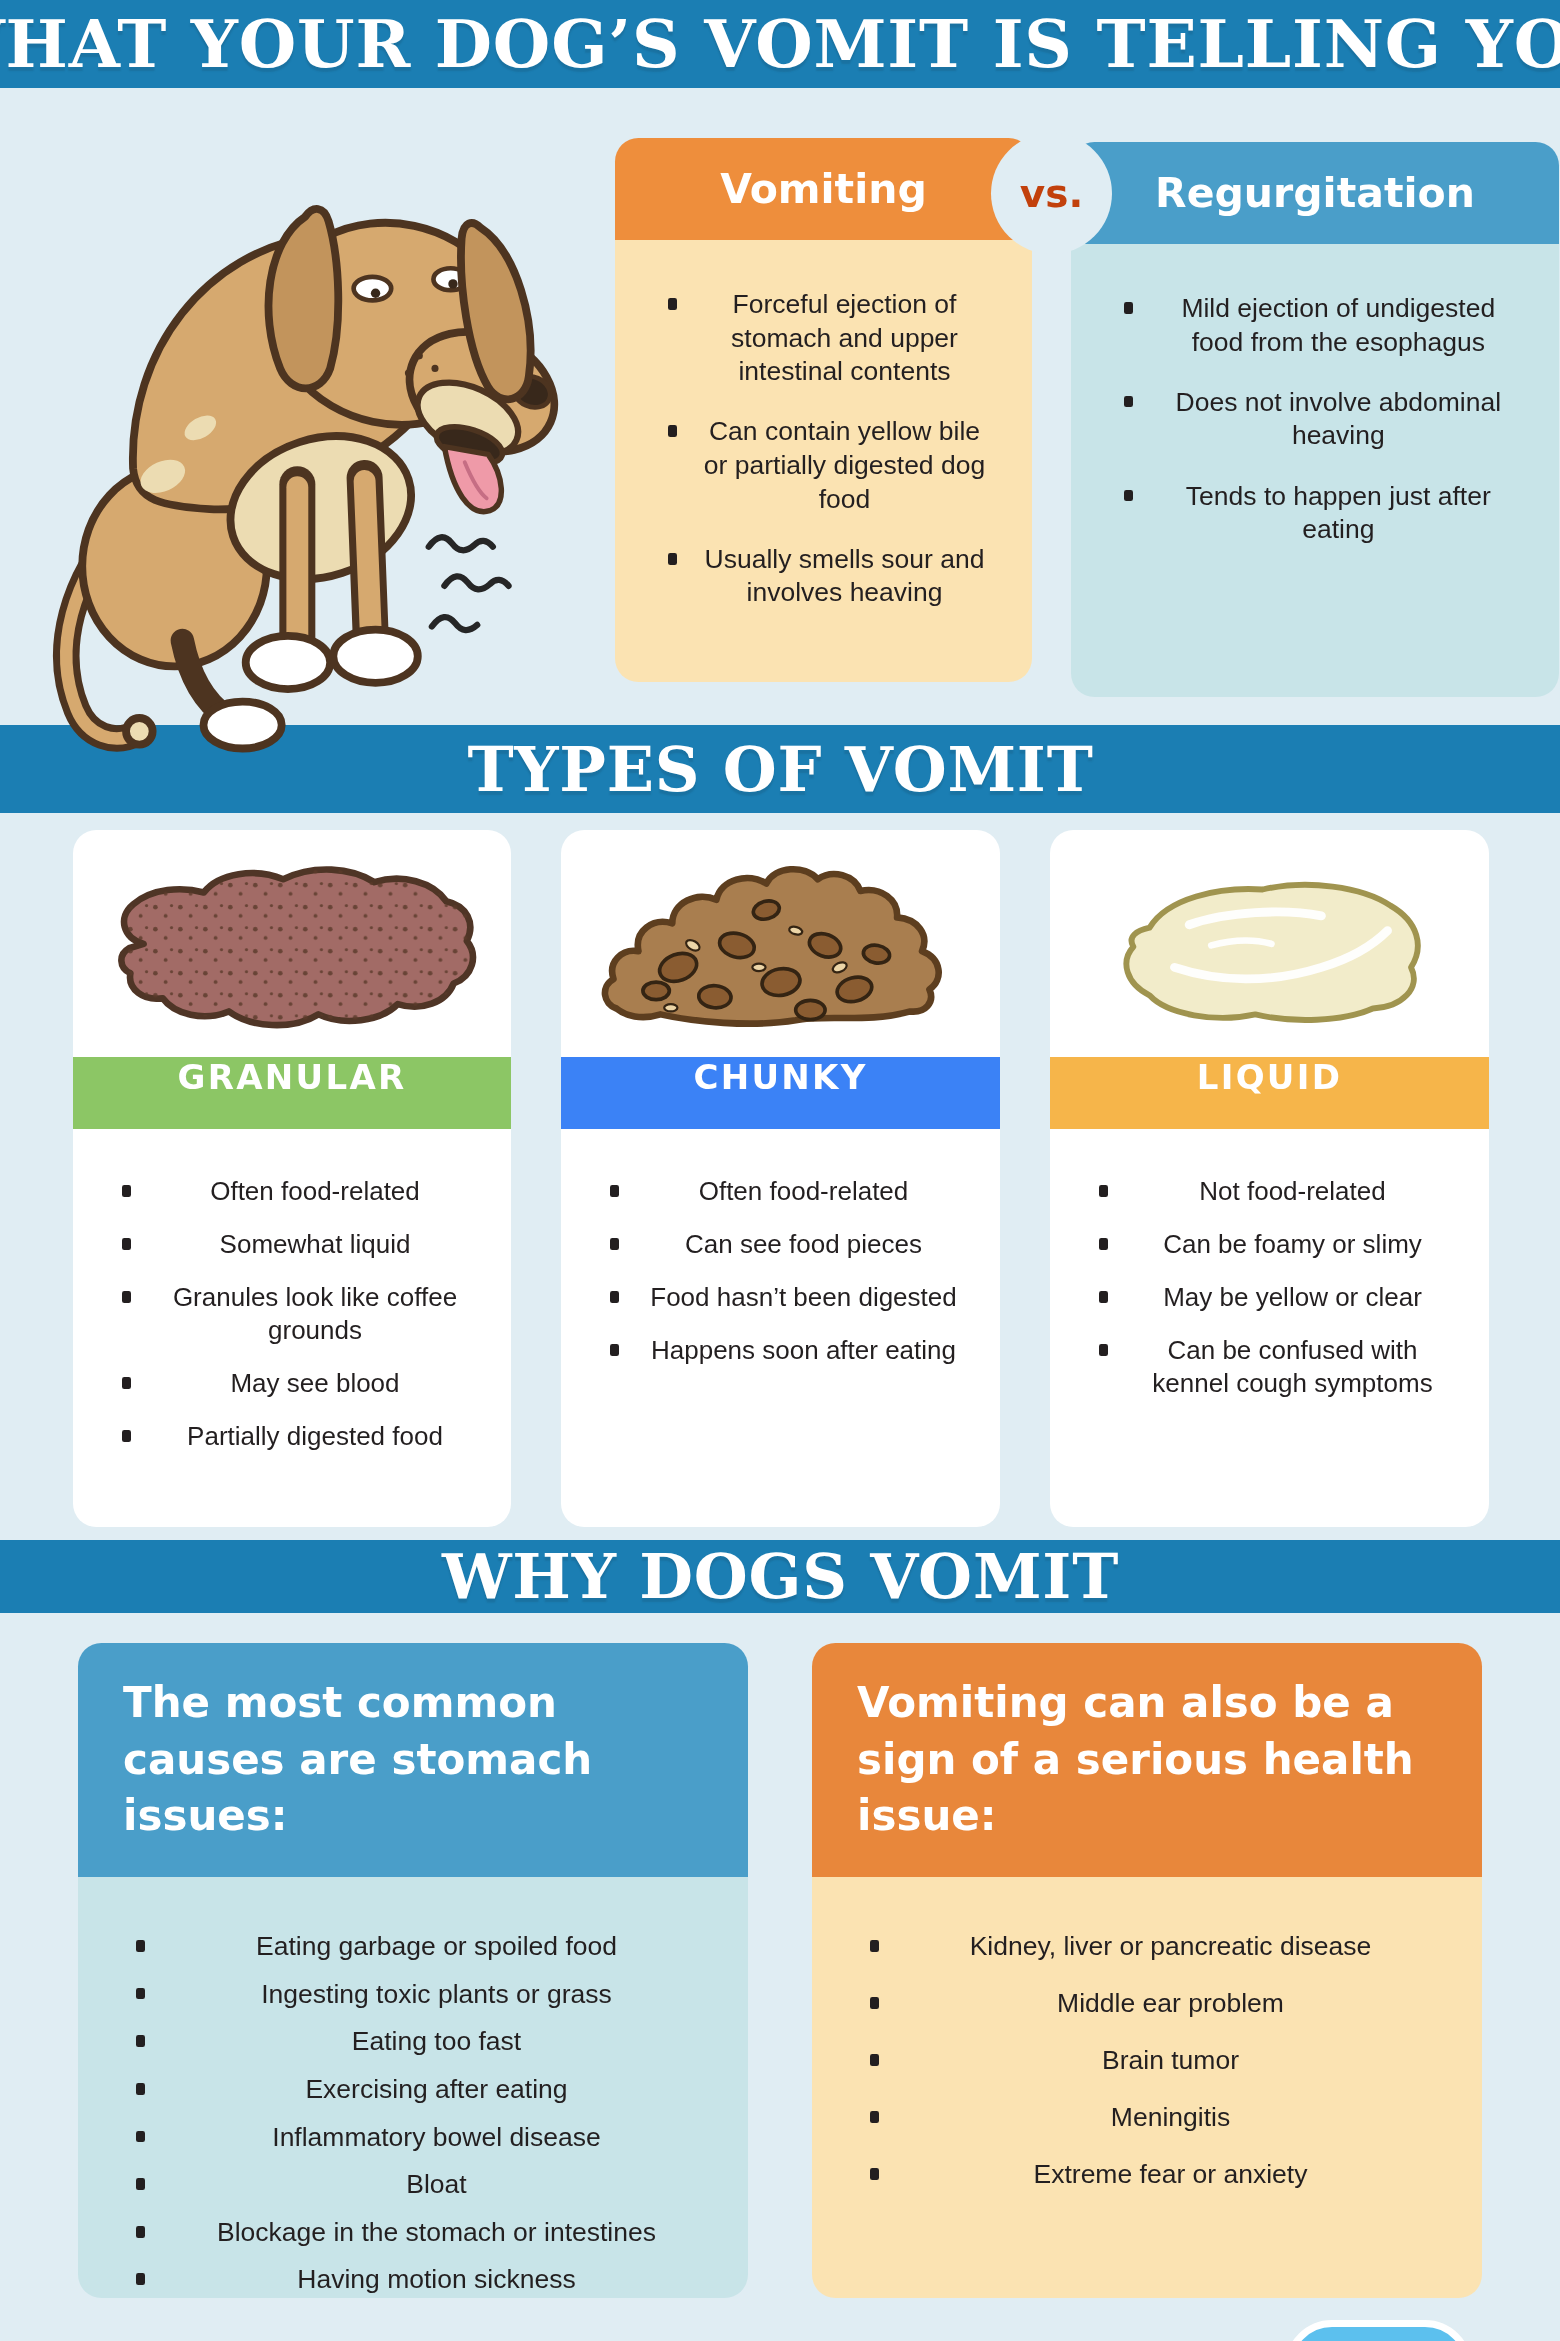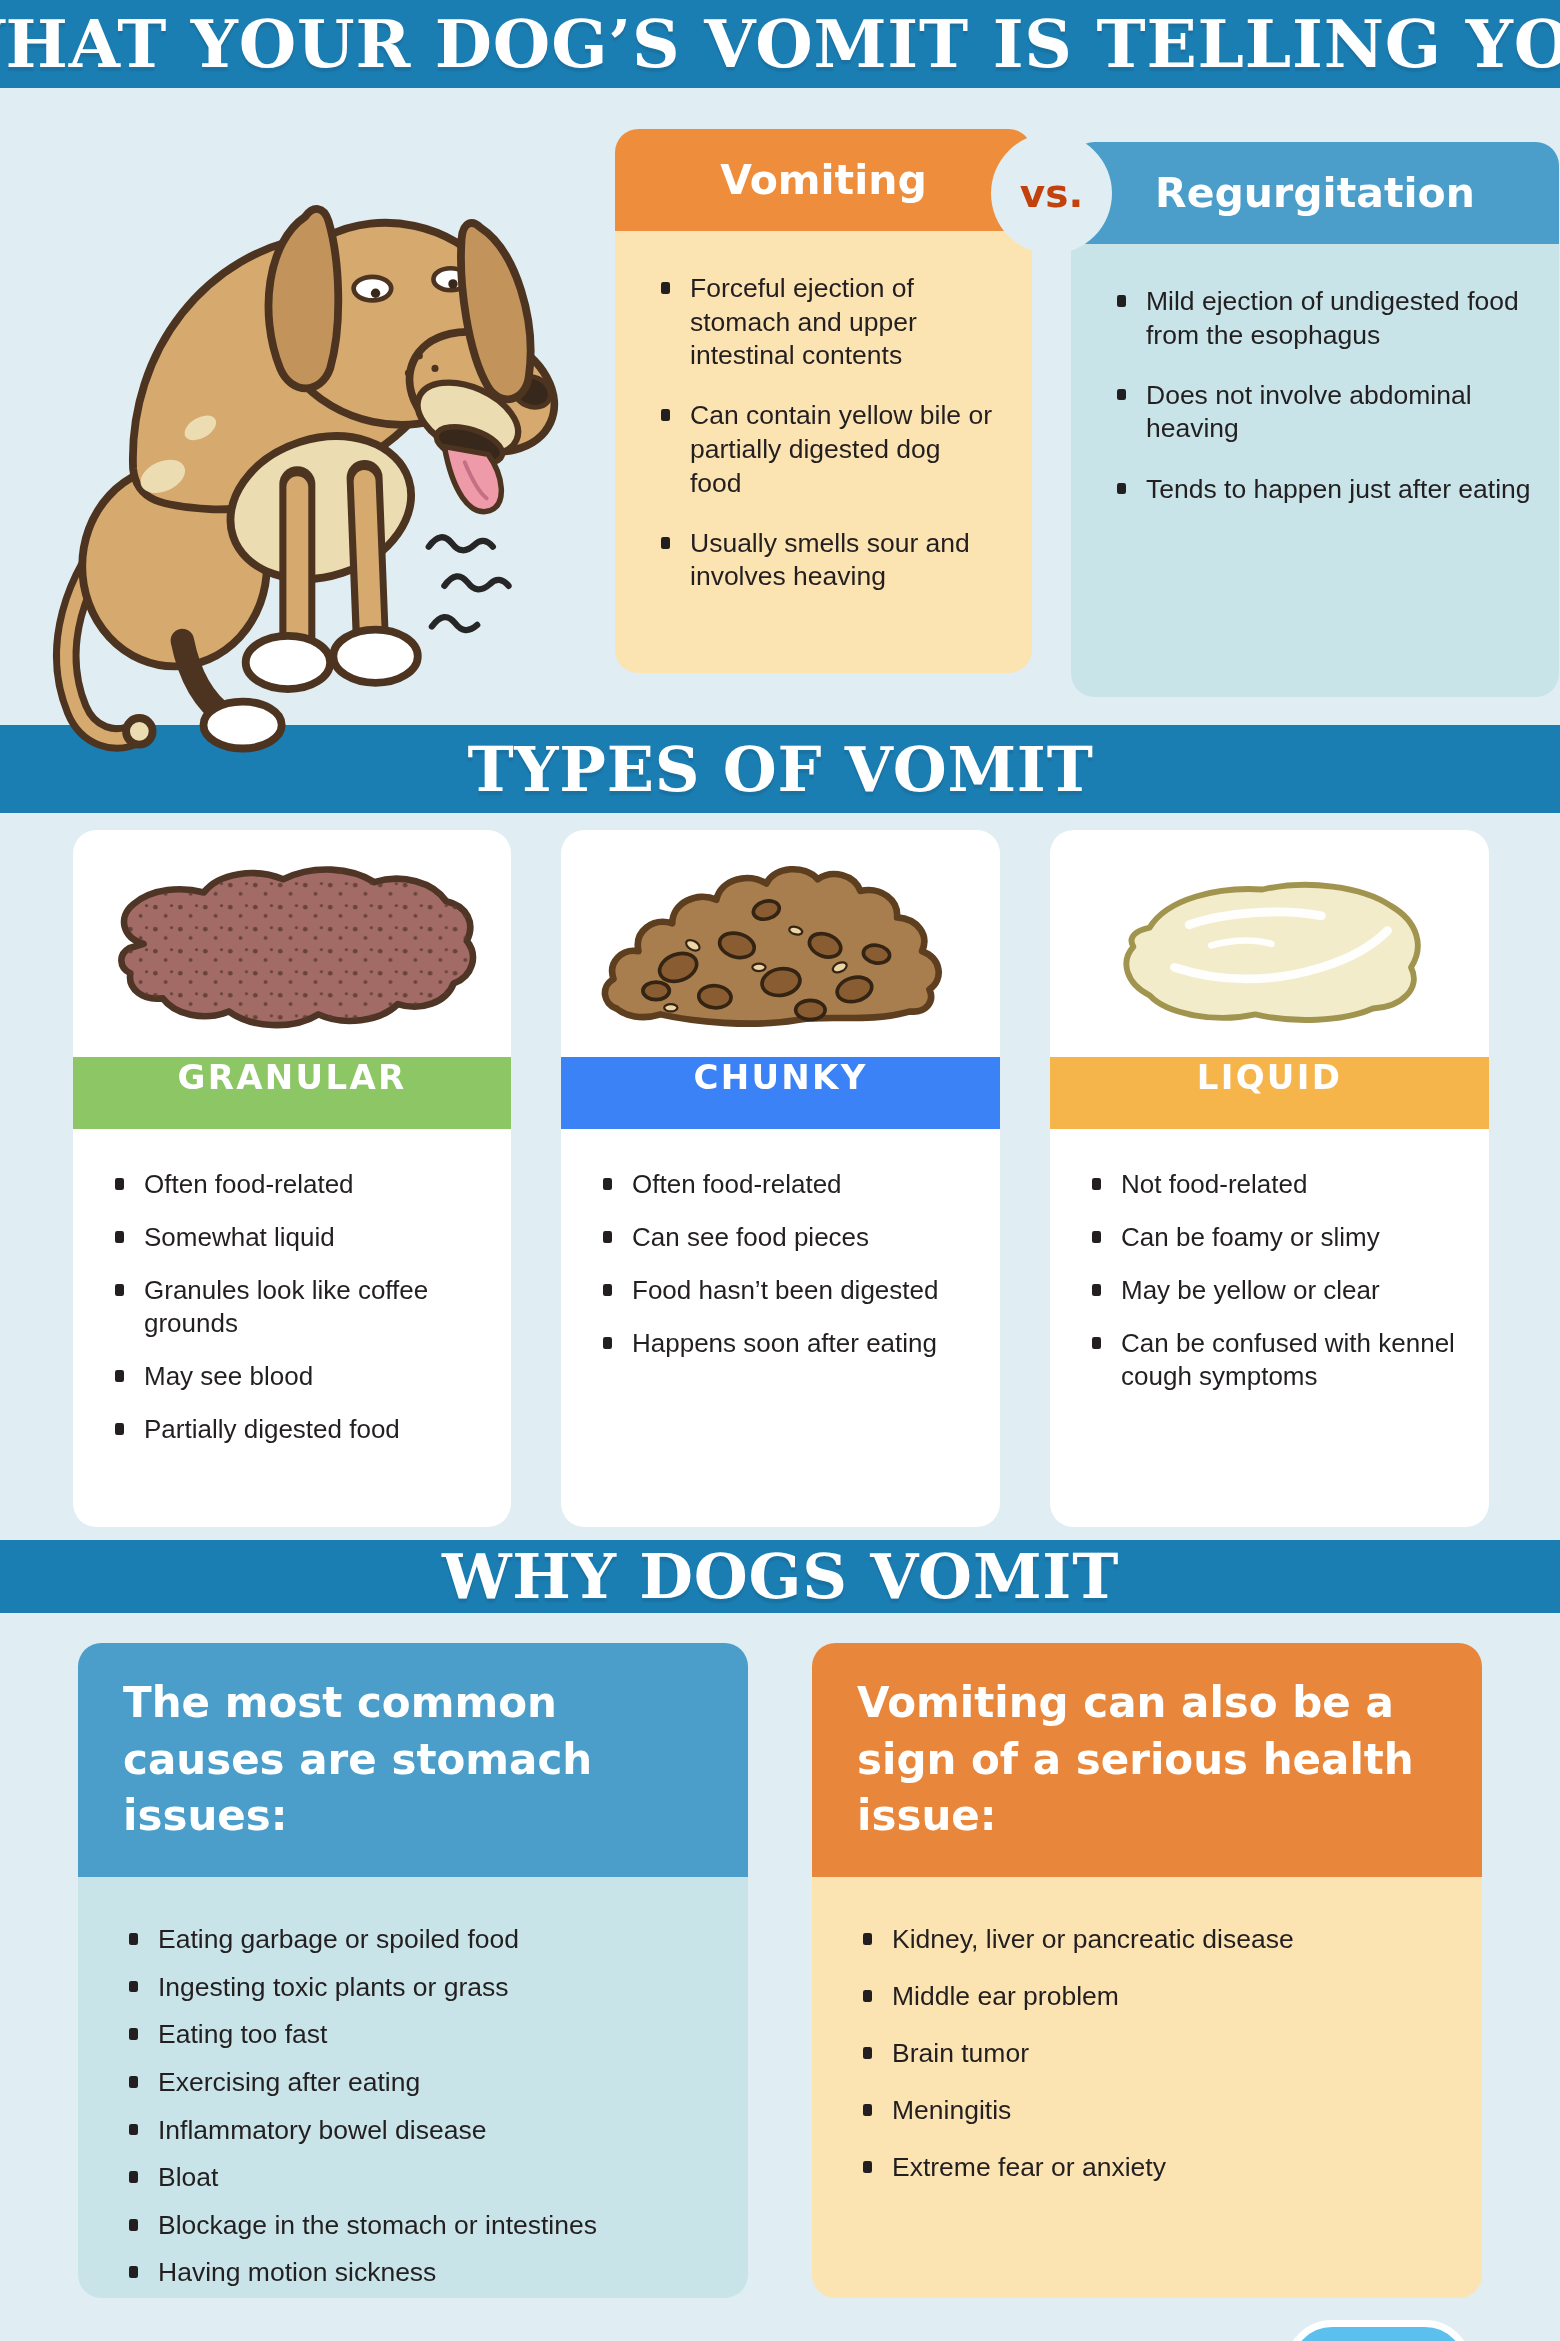--- a/index.html
+++ b/index.html
@@ -12,31 +12,31 @@
   .banner-title{font-family:"DejaVu Serif",serif;font-weight:bold;color:#ffffff;
                 letter-spacing:0.8px;text-shadow:0 3.9px 1.6px rgba(20,60,85,.18);white-space:nowrap;}
   #top-banner{top:0;height:88px;z-index:1;}
   #top-banner .banner-title{font-size:66px;}
   #types-banner{top:725px;height:88px;z-index:1;}
   #types-banner .banner-title{font-size:62px;}
   #why-banner{top:1540px;height:73px;z-index:1;}
   #why-banner .banner-title{font-size:62px;}
 
   
-  ul.bullets{list-style:none;margin:5px;padding:0;}
+  ul.bullets{list-style:none;margin:12px;padding:0;text-align:center;}
   .bullets li{position:relative;padding-left:36px;font-size:26.5px;line-height:1.27;margin-bottom:26.5px;}
   .bullets li::before{content:"";position:absolute;left:7px;top:10px;width:8.6px;height:11.7px;
                       border-radius:2.3px;background:#231f20;}
 
   
   .card{position:absolute;border-radius:23.4px;z-index:2;}
   .card-header{display:flex;align-items:center;justify-content:center;border-radius:23.4px 23.4px 0 0;
                color:#fff;font-family:"DejaVu Sans",sans-serif;font-weight:bold;}
   .card-body{border-radius:0 0 23.4px 23.4px;box-sizing:border-box;}
-  #vomiting-card{left:615px;top:129px;width:417px;}
+  #vomiting-card{left:615px;top:138px;width:417px;}
   #vomiting-card .card-header{height:102px;background:#ee8e3c;font-size:41px;}
   #vomiting-card .card-body{background:#fbe3b2;height:442px;padding:36px 28px 0 34px;}
   #regurgitation-card{left:1071px;top:142px;width:488px;}
   #regurgitation-card .card-header{height:102px;background:#4a9ec9;font-size:41px;}
   #regurgitation-card .card-body{background:#c8e4e8;height:453px;padding:36px 23.4px 0 34px;}
   .vs-badge{position:absolute;left:991px;top:133px;width:121px;height:121px;border-radius:50%;
             background:#e0edf3;z-index:3;display:flex;align-items:center;justify-content:center;
             font-family:"DejaVu Sans",sans-serif;font-weight:bold;font-size:39px;color:#c2410c;}
 
   

